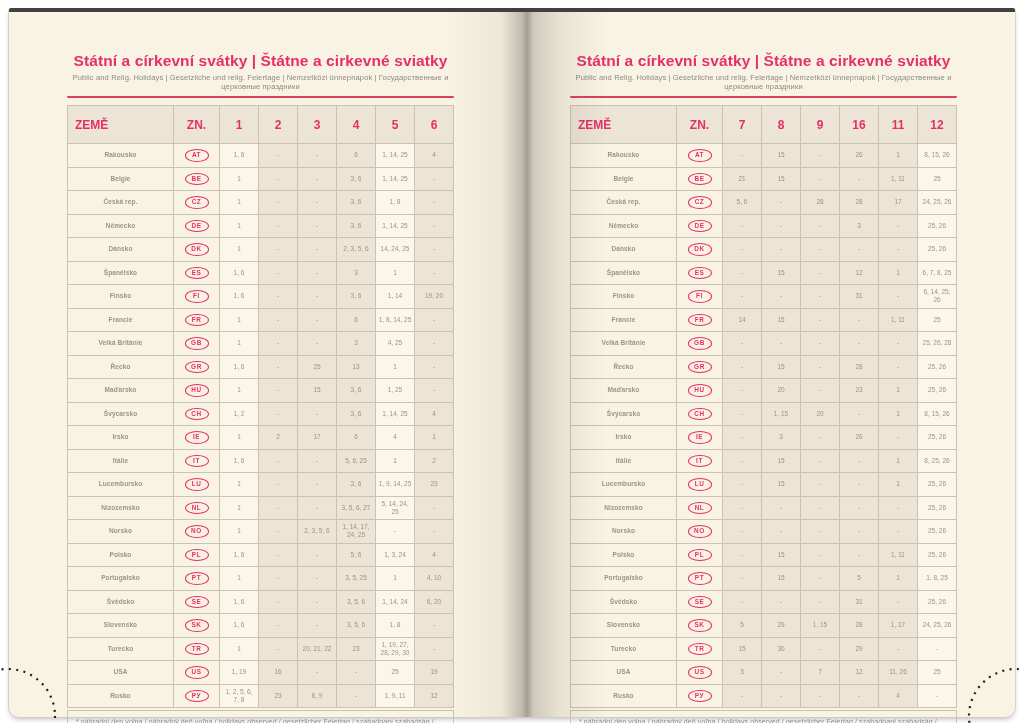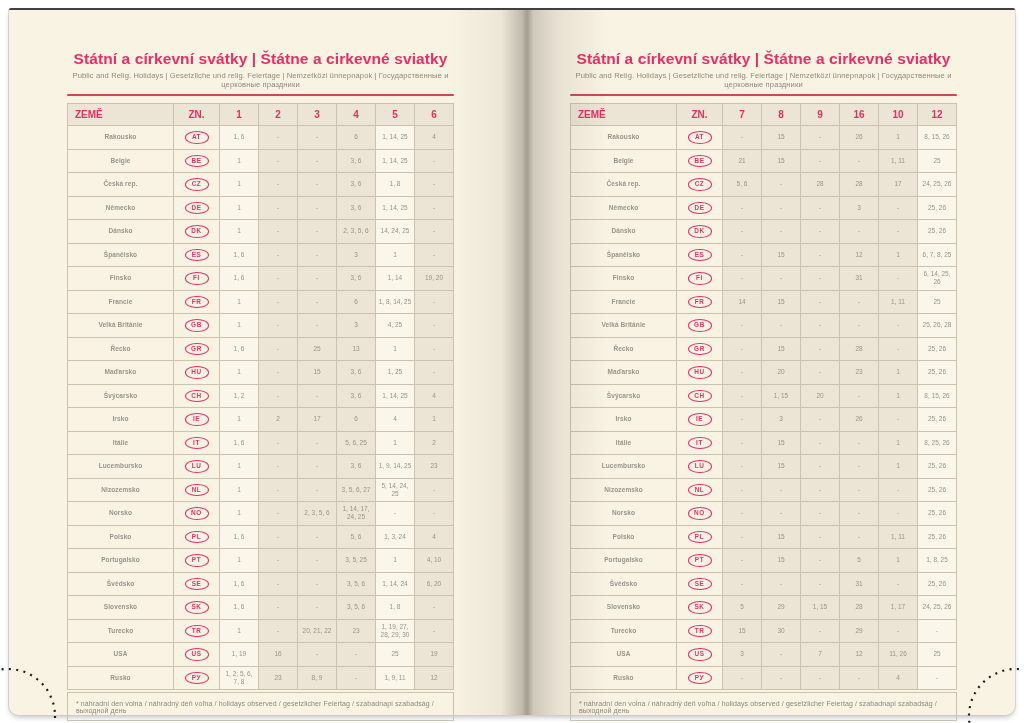--- a/index.html
+++ b/index.html
@@ -14,21 +14,21 @@
   }
   html,body{margin:0;padding:0;}
   body{
     width:1024px;height:723px;position:relative;overflow:hidden;
     background:#ffffff;
     font-family:"Liberation Sans", sans-serif;
   }
   .book{
     position:absolute;left:9px;top:8px;width:1006px;height:705px;
     background:var(--page-cream);
-    border-top:2px solid #404040;
+    border-top:4px solid #404040;
     border-radius:2px 2px 9px 9px;
     box-shadow:0 3px 6px -2px rgba(0,0,0,0.35), -1px 0 0 rgba(0,0,0,0.12), 1px 0 0 rgba(0,0,0,0.10);
   }
   .page{position:absolute;top:0;height:100%;}
   .page-left{left:0;width:503px;}
   .page-right{left:503px;width:503px;}
   .page-content{width:387px;margin:0 auto;padding-top:40px;}
   .page-title{
     color:var(--accent-pink);font-size:15.5px;font-weight:bold;
     text-align:center;letter-spacing:0.1px;line-height:1.1;
@@ -40,21 +40,21 @@
   table.holidays{
     border-collapse:collapse;width:100%;margin-top:7px;table-layout:fixed;
   }
   table.holidays col.c-country{width:106px;}
   table.holidays col.c-code{width:46px;}
   table.holidays th, table.holidays td{
     border:1px solid var(--table-border);
   }
   table.holidays th{
     height:21px;background:var(--cell-beige);
-    color:var(--accent-pink);font-size:10px;font-weight:bold;text-align:center;padding:0;
+    color:var(--accent-pink);font-size:12px;font-weight:bold;text-align:center;padding:8px;
   }
   table.holidays th.h-country{text-align:left;padding-left:7px;}
   table.holidays td{
     height:20.5px;text-align:center;vertical-align:middle;
     font-size:6.5px;color:var(--cell-gray);padding:1px 2px;line-height:1.25;
   }
   td.country{
     text-align:left;padding-left:7px;background:var(--page-cream);
     color:var(--accent-pink);font-weight:bold;font-size:8.3px;letter-spacing:0.1px;
   }
@@ -381,21 +381,21 @@
             <col>
         </colgroup>
       <thead>
             <tr>
               <th class="h-country">ZEMĚ</th>
               <th class="h-code">ZN.</th>
               <th class="h-month">7</th>
               <th class="h-month">8</th>
               <th class="h-month">9</th>
               <th class="h-month">16</th>
-              <th class="h-month">10</th>
+              <th class="h-month">11</th>
               <th class="h-month">12</th>
             </tr>
           </thead>
           <tbody>
             <tr>
               <td class="country">Rakousko</td>
               <td class="code"><span class="badge">AT</span></td>
               <td class="m">-</td>
               <td class="m">15</td>
               <td class="m">-</td>

